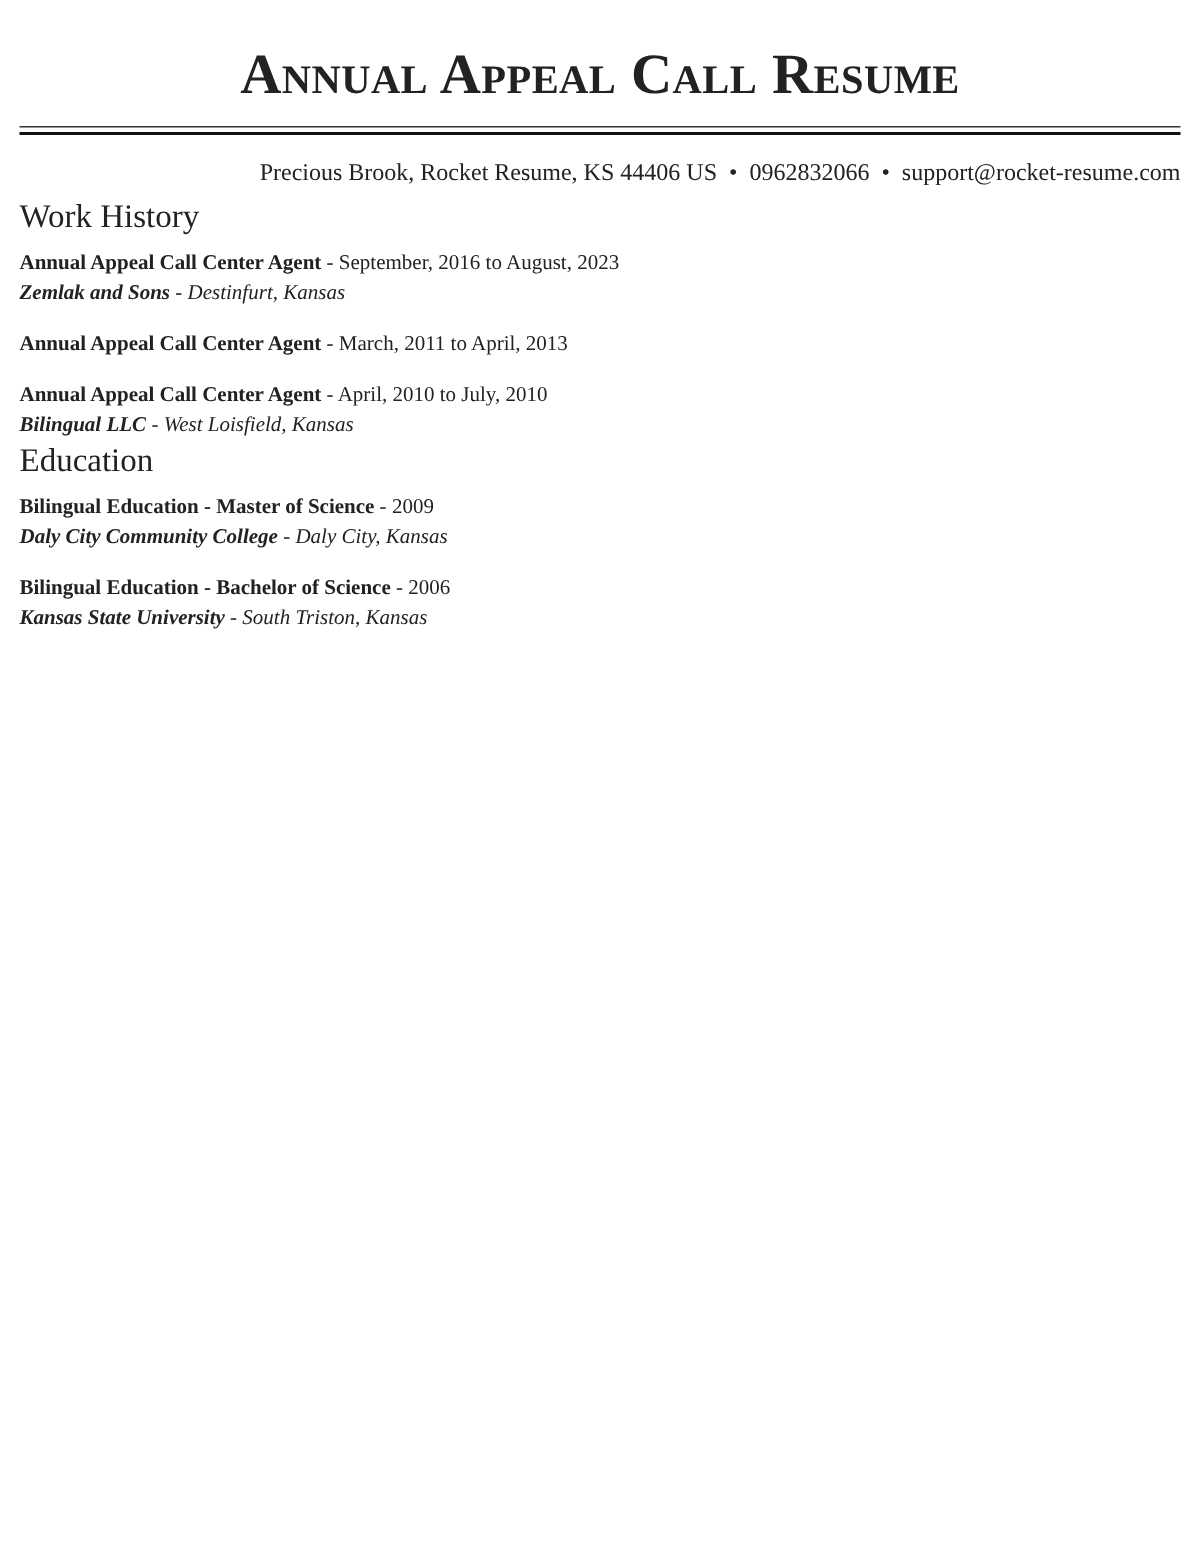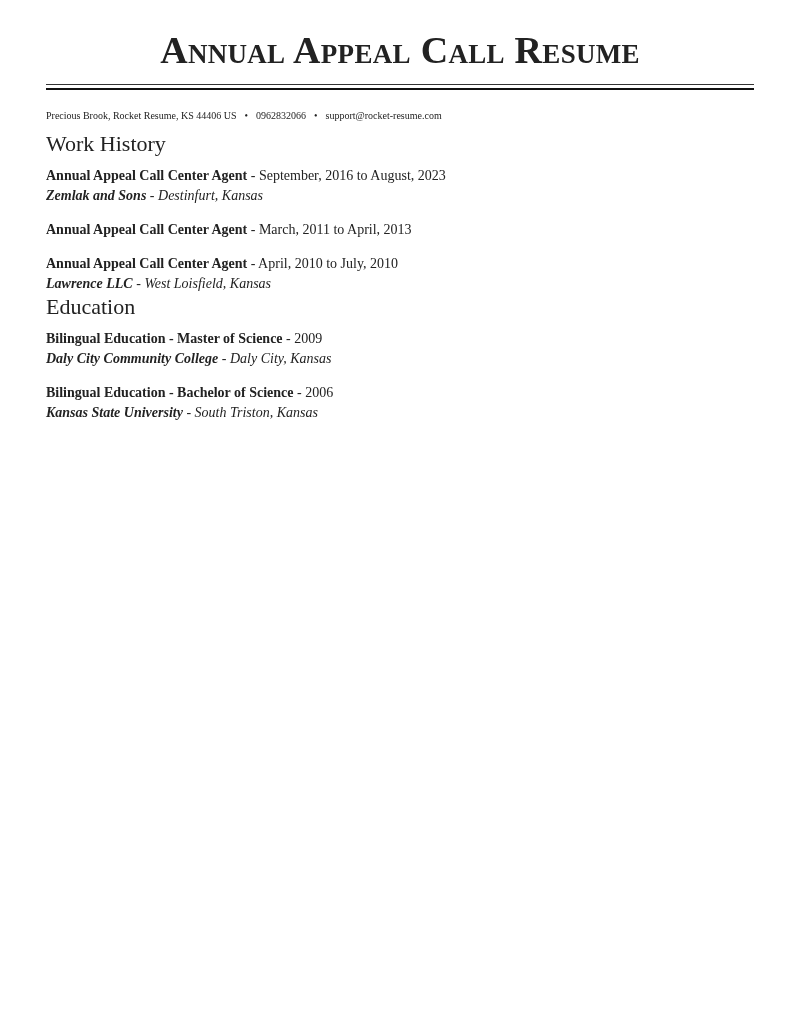--- a/index.html
+++ b/index.html
@@ -1,42 +1,42 @@
 <!DOCTYPE html>
 <html><head>
 <meta charset="utf-8">
 <style>
   html, body { margin: 0; padding: 0; background: #ffffff; }
   body {
     width: 800px; height: 1035px; overflow: hidden;
     font-family: "Liberation Serif", "DejaVu Serif", serif;
     color: #222222;
   }
-  .page { position: relative; padding: 0 46px; }
+  .page { position: relative; padding: 0 13px; }
   .title {
     text-align: center;
     font-size: 38px;
     font-weight: bold;
     font-variant: small-caps;
     letter-spacing: 0.3px;
     margin: 0;
     padding-top: 28px;
     line-height: 44px;
     color: #222222;
   }
   .rule {
     margin-top: 12px;
     height: 6px;
     border-top: 1px solid #333;
     border-bottom: 2px solid #111;
     box-sizing: border-box;
   }
   .contact {
-    text-align: left;
-    font-size: 10px;
+    text-align: right;
+    font-size: 16px;
     margin-top: 17px;
     line-height: 18px;
   }
   .contact .sep { margin: 0 8px; }
   .section-heading {
     font-size: 22px;
     font-weight: normal;
     margin: 0;
     line-height: 26px;
   }
@@ -66,21 +66,21 @@
       <div class="line1"><b>Annual Appeal Call Center Agent</b><span> - </span><span>September, 2016 to August, 2023</span></div>
       <div class="line2"><b>Zemlak and Sons</b><span> - </span><span>Destinfurt, Kansas</span></div>
     </div>
     <div class="entry">
     </div>
     <div class="entry">
       <div class="line1"><b>Annual Appeal Call Center Agent</b><span> - </span><span>March, 2011 to April, 2013</span></div>
     </div>
     <div class="entry">
       <div class="line1"><b>Annual Appeal Call Center Agent</b><span> - </span><span>April, 2010 to July, 2010</span></div>
-      <div class="line2"><b>Lawrence LLC</b><span> - </span><span>West Loisfield, Kansas</span></div>
+      <div class="line2"><b>Bilingual LLC</b><span> - </span><span>West Loisfield, Kansas</span></div>
     </div>
   </div>
 
   <h2 class="section-heading edu-heading">Education</h2>
   <div class="entries">
     <div class="entry">
       <div class="line1"><b>Bilingual Education - Master of Science</b><span> - </span><span>2009</span></div>
       <div class="line2"><b>Daly City Community College</b><span> - </span><span>Daly City, Kansas</span></div>
     </div>
     <div class="entry">

